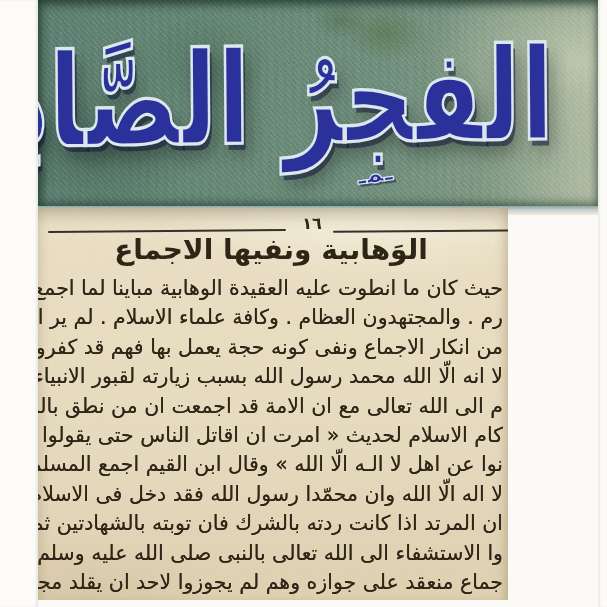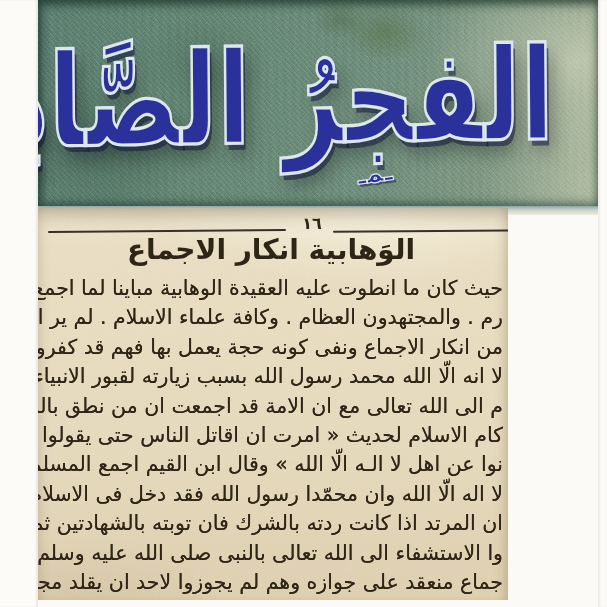--- a/index.html
+++ b/index.html
@@ -110,21 +110,21 @@
     <div class="flourish">ـمـ</div>
   </div>
 
   <div class="banner-strip"></div>
 
   <div class="paper">
     <div class="rule rule-left"></div>
     <div class="page-number">١٦</div>
     <div class="rule rule-right"></div>
 
-    <h1 class="heading">الوَهابية انكار الاجماع</h1>
+    <h1 class="heading">الوَهابية ونفيها الاجماع</h1>
 
     <div class="body-text">
       <div class="bl">حيث كان ما انطوت عليه العقيدة الوهابية مباينا لما اجمع عليه الصحابة</div>
       <div class="bl">رم . والمجتهدون العظام . وكافة علماء الاسلام . لم ير اصحاب تلك العقيـدة</div>
       <div class="bl">من انكار الاجماع ونفى كونه حجة يعمل بها فهم قد كفروا كل مسلم عداهم ممن</div>
       <div class="bl">لا انه الّا الله محمد رسول الله بسبب زيارته لقبور الانبياء والاولياء والتوسل</div>
       <div class="bl">م الى الله تعالى مع ان الامة قد اجمعت ان من نطق بالشهادتين اجريت عليه</div>
       <div class="bl">كام الاسلام لحديث « امرت ان اقاتل الناس حتى يقولوا لا اله الا الله » والحديث</div>
       <div class="bl">نوا عن اهل لا الـه الّا الله » وقال ابن القيم اجمع المسلمون على ان الكافر اذا</div>
       <div class="bl">لا اله الّا الله وان محمّدا رسول الله فقد دخل فى الاسلام ولذلك انعقد الاجماع</div>

